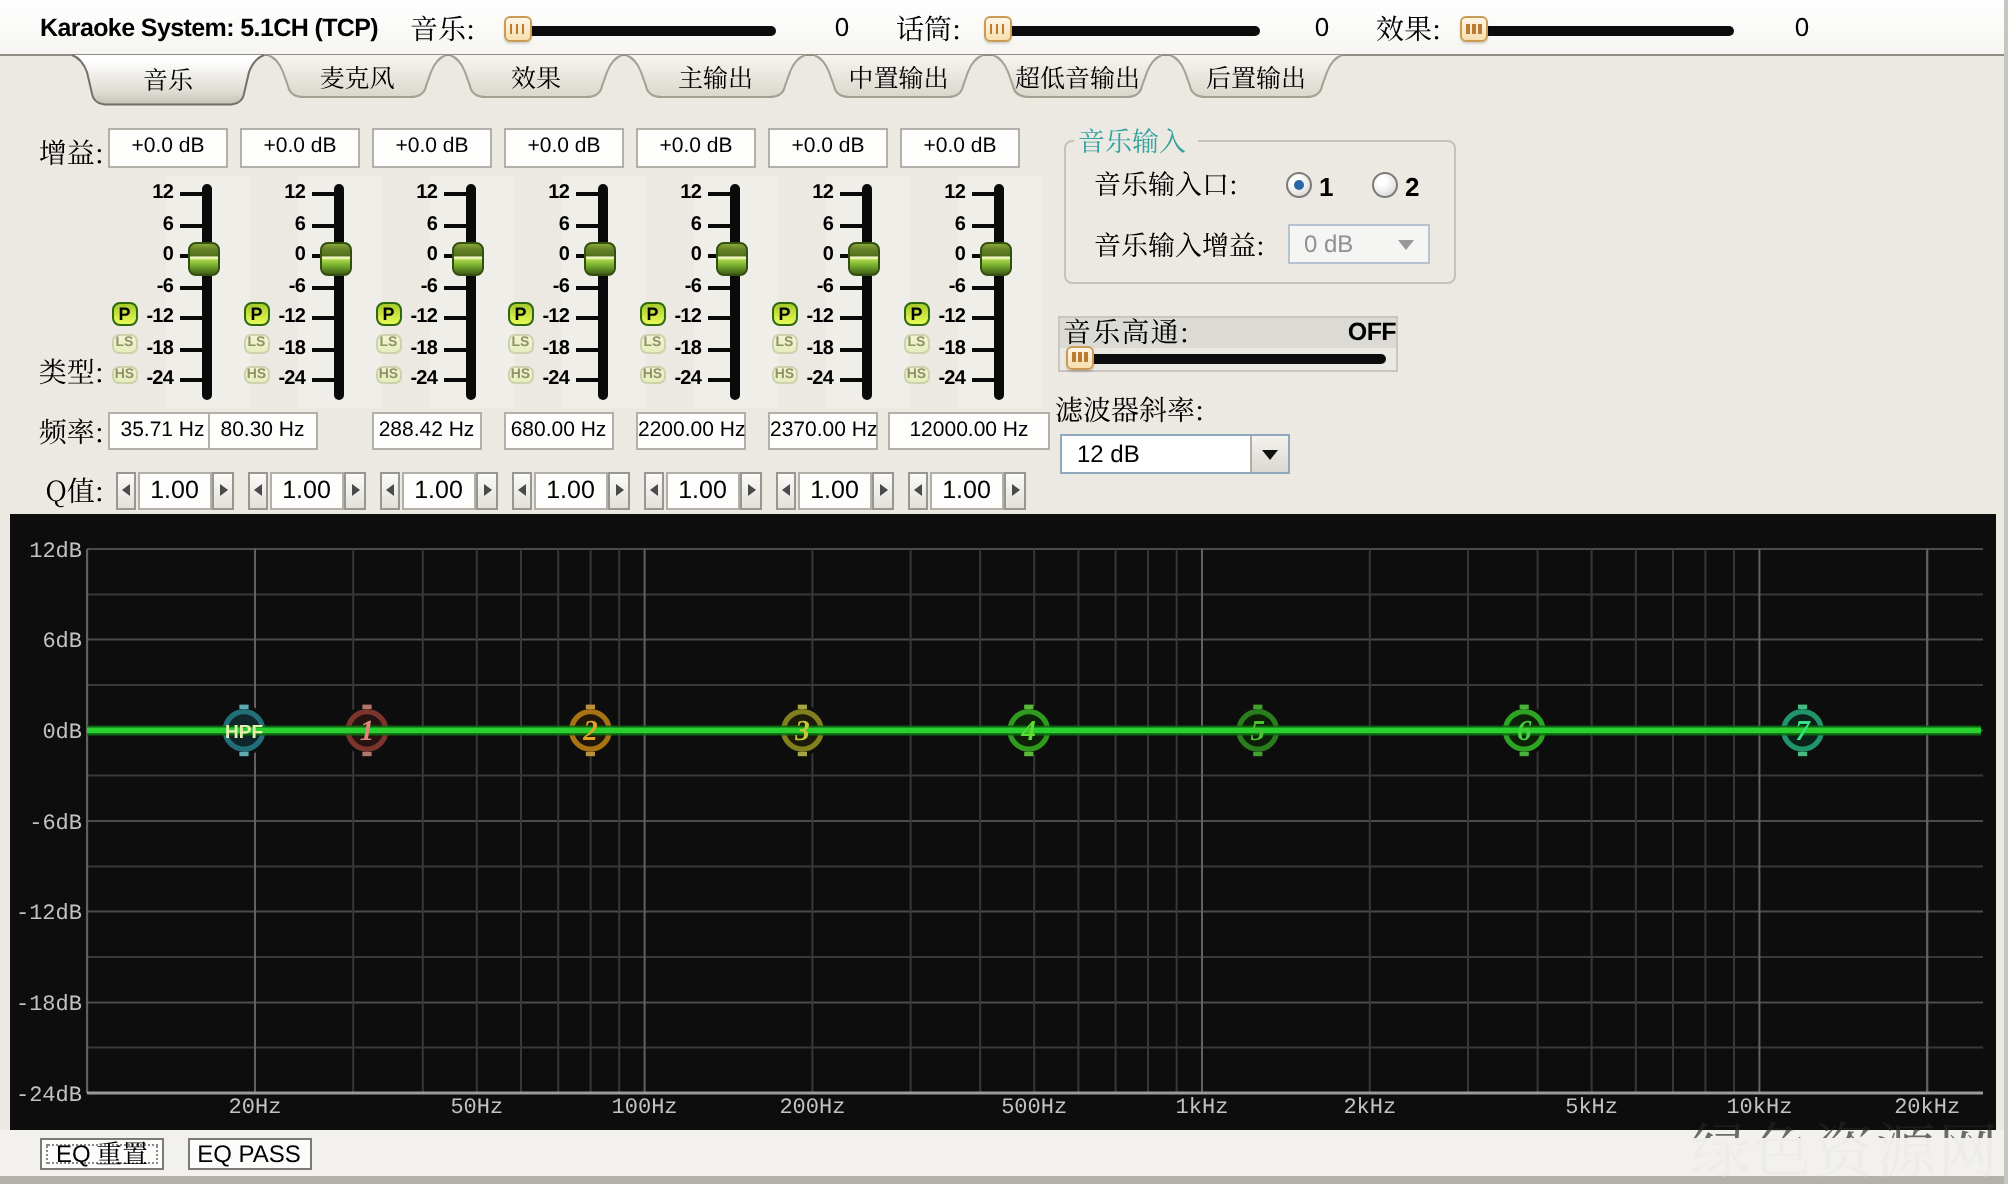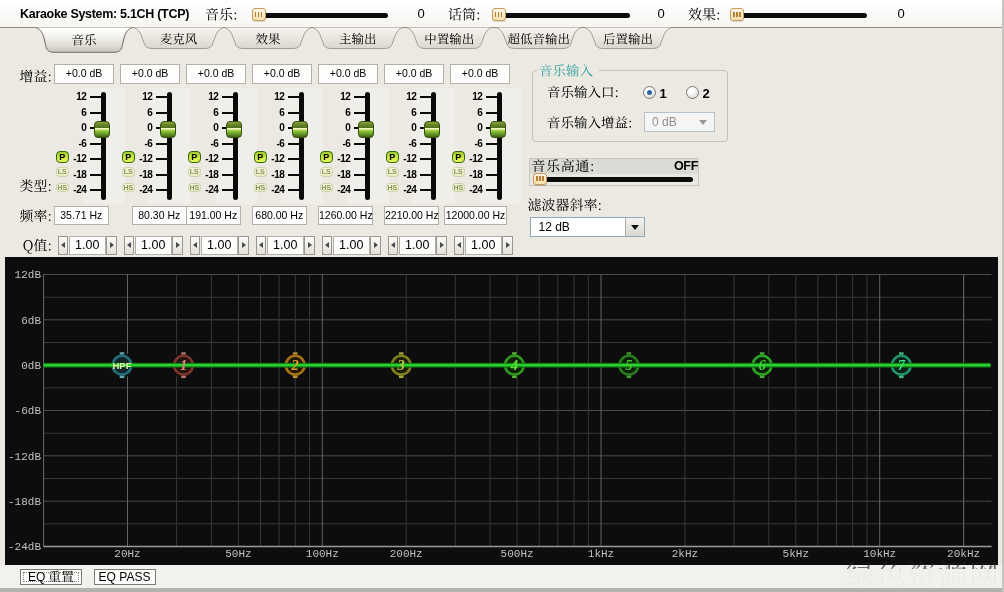--- a/index.html
+++ b/index.html
@@ -147,21 +147,21 @@
 <div class="tick" style="left:156.0px;top:158.3px"></div>
 <div class="ticklab" style="left:128.5px;top:153.3px">-12</div>
 <div class="tick" style="left:156.0px;top:173.8px"></div>
 <div class="ticklab" style="left:128.5px;top:168.8px">-18</div>
 <div class="tick" style="left:156.0px;top:189.3px"></div>
 <div class="ticklab" style="left:128.5px;top:184.3px">-24</div>
 <div class="vhandle" style="left:159.5px;top:120.5px"></div>
 <div class="pbtn" style="left:121.5px;top:150.5px">P</div>
 <div class="lsbtn" style="left:121.5px;top:167.3px">LS</div>
 <div class="lsbtn" style="left:121.5px;top:182.5px">HS</div>
-<div class="vbox" style="left:132px;top:206px">80.30 Hz</div>
+<div class="vbox" style="left:104px;top:206px">80.30 Hz</div>
 <div class="qarr" style="left:123.5px;top:235.5px">
     <span class="la"></span>
   </div>
 <div class="qbox" style="left:135px;top:235.5px">1.00</div>
 <div class="qarr" style="left:172px;top:235.5px">
     <span class="ra"></span>
   </div>
 <div class="colbg" style="left:214.5px"></div>
 <div class="vbox" style="left:186px;top:64px;width:60px;height:19.5px">+0.0 dB</div>
 <div class="vtrack" style="left:233.0px"></div>
@@ -176,21 +176,21 @@
 <div class="tick" style="left:222.0px;top:158.3px"></div>
 <div class="ticklab" style="left:194.5px;top:153.3px">-12</div>
 <div class="tick" style="left:222.0px;top:173.8px"></div>
 <div class="ticklab" style="left:194.5px;top:168.8px">-18</div>
 <div class="tick" style="left:222.0px;top:189.3px"></div>
 <div class="ticklab" style="left:194.5px;top:184.3px">-24</div>
 <div class="vhandle" style="left:225.5px;top:120.5px"></div>
 <div class="pbtn" style="left:187.5px;top:150.5px">P</div>
 <div class="lsbtn" style="left:187.5px;top:167.3px">LS</div>
 <div class="lsbtn" style="left:187.5px;top:182.5px">HS</div>
-<div class="vbox" style="left:186px;top:206px">191.00 Hz</div>
+<div class="vbox" style="left:186px;top:206px">288.42 Hz</div>
 <div class="qarr" style="left:189.5px;top:235.5px">
     <span class="la"></span>
   </div>
 <div class="qbox" style="left:201px;top:235.5px">1.00</div>
 <div class="qarr" style="left:238px;top:235.5px">
     <span class="ra"></span>
   </div>
 <div class="colbg" style="left:280.5px"></div>
 <div class="vbox" style="left:252px;top:64px;width:60px;height:19.5px">+0.0 dB</div>
 <div class="vtrack" style="left:299.0px"></div>
@@ -234,21 +234,21 @@
 <div class="tick" style="left:354.0px;top:158.3px"></div>
 <div class="ticklab" style="left:326.5px;top:153.3px">-12</div>
 <div class="tick" style="left:354.0px;top:173.8px"></div>
 <div class="ticklab" style="left:326.5px;top:168.8px">-18</div>
 <div class="tick" style="left:354.0px;top:189.3px"></div>
 <div class="ticklab" style="left:326.5px;top:184.3px">-24</div>
 <div class="vhandle" style="left:357.5px;top:120.5px"></div>
 <div class="pbtn" style="left:319.5px;top:150.5px">P</div>
 <div class="lsbtn" style="left:319.5px;top:167.3px">LS</div>
 <div class="lsbtn" style="left:319.5px;top:182.5px">HS</div>
-<div class="vbox" style="left:318px;top:206px">1260.00 Hz</div>
+<div class="vbox" style="left:318px;top:206px">2200.00 Hz</div>
 <div class="qarr" style="left:321.5px;top:235.5px">
     <span class="la"></span>
   </div>
 <div class="qbox" style="left:333px;top:235.5px">1.00</div>
 <div class="qarr" style="left:370px;top:235.5px">
     <span class="ra"></span>
   </div>
 <div class="colbg" style="left:412.5px"></div>
 <div class="vbox" style="left:384px;top:64px;width:60px;height:19.5px">+0.0 dB</div>
 <div class="vtrack" style="left:431.0px"></div>
@@ -263,21 +263,21 @@
 <div class="tick" style="left:420.0px;top:158.3px"></div>
 <div class="ticklab" style="left:392.5px;top:153.3px">-12</div>
 <div class="tick" style="left:420.0px;top:173.8px"></div>
 <div class="ticklab" style="left:392.5px;top:168.8px">-18</div>
 <div class="tick" style="left:420.0px;top:189.3px"></div>
 <div class="ticklab" style="left:392.5px;top:184.3px">-24</div>
 <div class="vhandle" style="left:423.5px;top:120.5px"></div>
 <div class="pbtn" style="left:385.5px;top:150.5px">P</div>
 <div class="lsbtn" style="left:385.5px;top:167.3px">LS</div>
 <div class="lsbtn" style="left:385.5px;top:182.5px">HS</div>
-<div class="vbox" style="left:384px;top:206px">2210.00 Hz</div>
+<div class="vbox" style="left:384px;top:206px">2370.00 Hz</div>
 <div class="qarr" style="left:387.5px;top:235.5px">
     <span class="la"></span>
   </div>
 <div class="qbox" style="left:399px;top:235.5px">1.00</div>
 <div class="qarr" style="left:436px;top:235.5px">
     <span class="ra"></span>
   </div>
 <div class="colbg" style="left:478.5px"></div>
 <div class="vbox" style="left:450px;top:64px;width:60px;height:19.5px">+0.0 dB</div>
 <div class="vtrack" style="left:497.0px"></div>
@@ -292,21 +292,21 @@
 <div class="tick" style="left:486.0px;top:158.3px"></div>
 <div class="ticklab" style="left:458.5px;top:153.3px">-12</div>
 <div class="tick" style="left:486.0px;top:173.8px"></div>
 <div class="ticklab" style="left:458.5px;top:168.8px">-18</div>
 <div class="tick" style="left:486.0px;top:189.3px"></div>
 <div class="ticklab" style="left:458.5px;top:184.3px">-24</div>
 <div class="vhandle" style="left:489.5px;top:120.5px"></div>
 <div class="pbtn" style="left:451.5px;top:150.5px">P</div>
 <div class="lsbtn" style="left:451.5px;top:167.3px">LS</div>
 <div class="lsbtn" style="left:451.5px;top:182.5px">HS</div>
-<div class="vbox" style="left:444px;top:206px;width:63px">12000.00 Hz</div>
+<div class="vbox" style="left:444px;top:206px;width:81px">12000.00 Hz</div>
 <div class="qarr" style="left:453.5px;top:235.5px">
     <span class="la"></span>
   </div>
 <div class="qbox" style="left:465px;top:235.5px">1.00</div>
 <div class="qarr" style="left:502px;top:235.5px">
     <span class="ra"></span>
   </div>
 <div class="group"></div>
 <div class="grouptitlebg"></div>
 <div class="radio" style="left:643px;top:86px">

